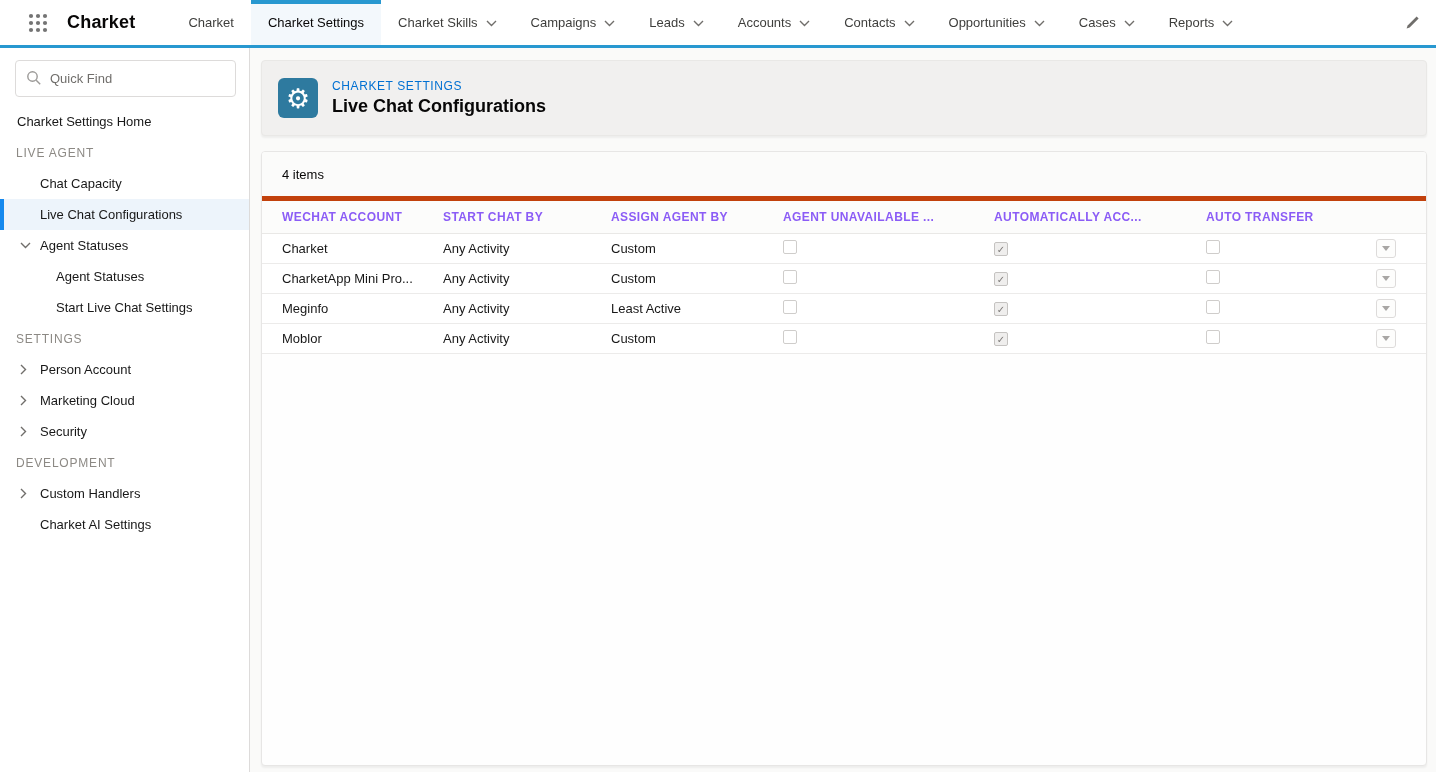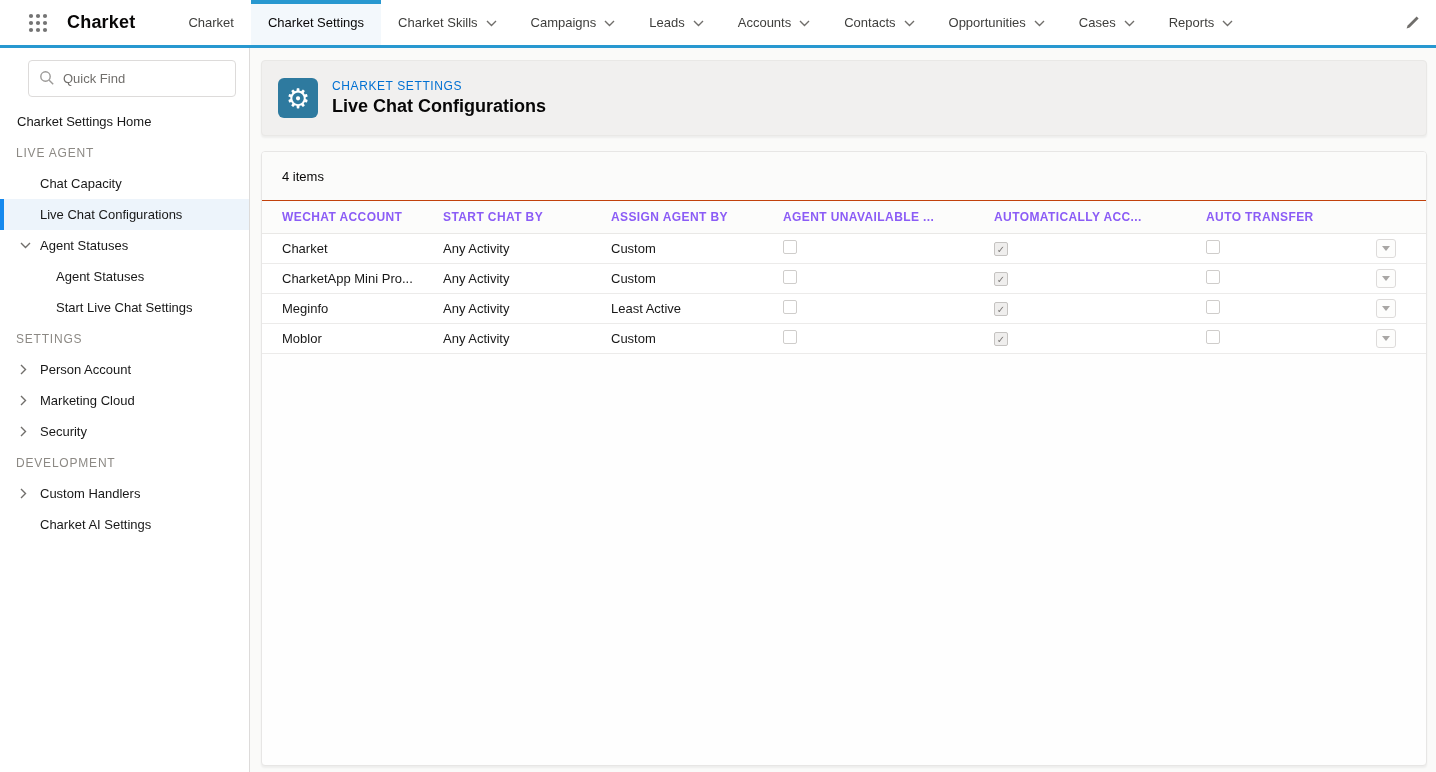--- a/index.html
+++ b/index.html
@@ -17,21 +17,21 @@
   .tab.active { background:#f3f8fc; color:#080707; }
   .tab.active::before { content:""; position:absolute; top:0; left:0; right:0; height:4px; background:var(--brand-blue,#2898d0); }
   .pencil { margin-left:auto; align-self:center; margin-right:16px; cursor:pointer; display:flex; }
 
   
   .content { display:flex; height:724px; }
   .sidebar { width:250px; background:#fff; border-right:1px solid #dddbda; flex:none; }
   .main { flex:1; background:#fafaf9; padding:12px 9px 9px 11px; }
 
   
-  .quickfind { position:relative; margin:12px 13px 9px 28px; }
+  .quickfind { position:relative; margin:12px 13px 9px 15px; }
   .quickfind input { width:100%; height:37px; border:1px solid #dddbda; border-radius:4px;
     padding:0 10px 0 34px; font-size:13px; font-family:inherit; color:#181818; outline:none; }
   .quickfind input::placeholder { color:#706e6b; }
   .qf-icon { position:absolute; left:11px; top:10px; display:flex; }
   .side-section { height:31px; display:flex; align-items:center; padding-left:16px;
     font-size:12px; color:#8c8984; letter-spacing:.8px; }
   .side-item { position:relative; height:31px; display:flex; align-items:center;
     font-size:13px; color:#181818; cursor:pointer; }
   .side-item.ind0 { padding-left:17px; }
   .side-item.ind1 { padding-left:40px; }
@@ -44,21 +44,21 @@
   .page-header { background:#f1f0ef; border:1px solid #e9e8e6; height:76px; display:flex;
     align-items:center; padding:0 16px; margin-bottom:15px; }
   .tile { width:40px; height:40px; border-radius:6px; background:var(--settings-tile,#2e7a9f);
     display:flex; align-items:center; justify-content:center; margin-right:14px; flex:none; }
   .tile .gear { color:#fff; font-size:27px; line-height:1; font-family:"DejaVu Sans",sans-serif; }
   .eyebrow { font-size:12px; color:var(--link-blue,#0070d2); letter-spacing:.6px; margin-bottom:3px; }
   .ptitle { font-size:18px; font-weight:700; color:#080707; }
 
   .table-card { background:#fefefe; border:1px solid #e7e6e5; height:615px; overflow:hidden; }
   .count-bar { height:49px; display:flex; align-items:center; padding:0 20px; font-size:13px;
-    color:#080707; background:#fbfbfa; border-bottom:1px solid #c2410c; }
+    color:#080707; background:#fbfbfa; border-bottom:5px solid #c2410c; }
   .grid-row { display:grid; grid-template-columns:161px 168px 172px 211px 212px 170px 1fr; padding:0 20px; align-items:center; }
   .thead { height:33px; background:#fcfcfb; border-bottom:1px solid #e9e8e6; }
   .th { font-size:12px; font-weight:700; color:#8b5cf6; letter-spacing:.4px; white-space:nowrap;
     overflow:hidden; text-overflow:ellipsis; padding-right:10px; cursor:pointer; }
   .trow { height:30px; border-bottom:1px solid #ecebea; background:#fff; }
   .td { font-size:13px; color:#181818; white-space:nowrap; overflow:hidden; text-overflow:ellipsis; padding-right:10px; }
 
   .cb { width:14px; height:14px; border:1px solid #cfcdcb; border-radius:2px; background:#fff;
     display:inline-flex; align-items:center; justify-content:center; cursor:pointer; }
   .cb.checked { background:#efeeed; border-color:#c5c3c1; }

